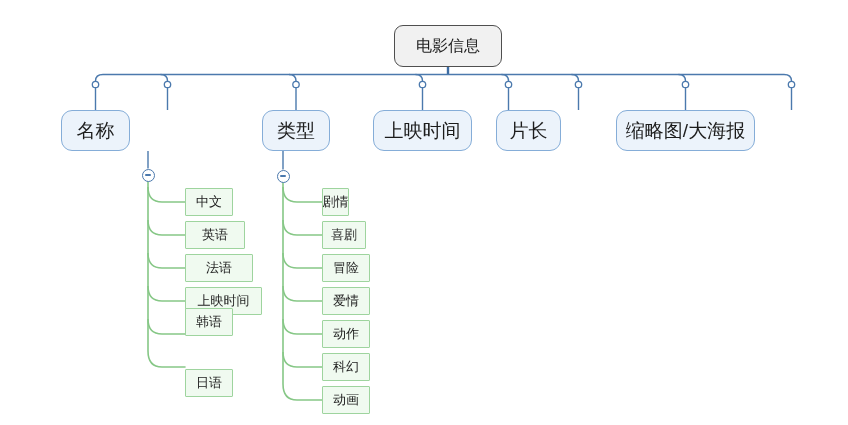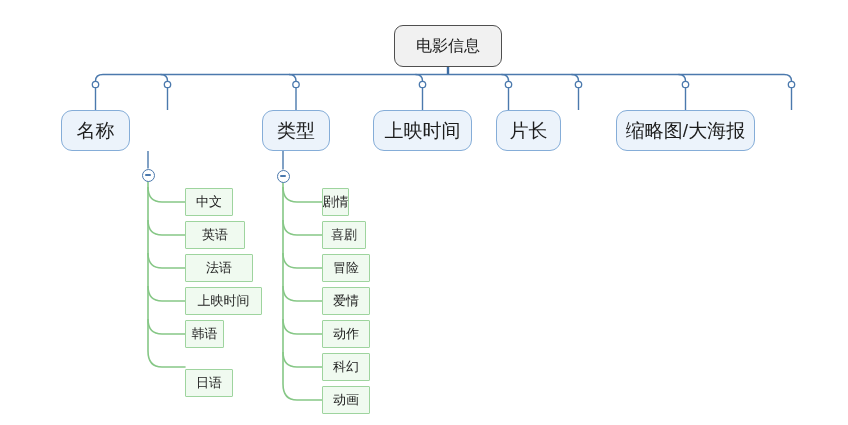--- a/index.html
+++ b/index.html
@@ -123,21 +123,21 @@
     <span class="minus-bar"></span>
   </div>
   <div class="expander" style="left:276.5px;top:169.5px">
     <span class="minus-bar"></span>
   </div>
 
   <div class="node node-l3" style="left:185px;top:188px;width:48px">中文</div>
   <div class="node node-l3" style="left:185px;top:221px;width:60px">英语</div>
   <div class="node node-l3" style="left:185px;top:254px;width:68px">法语</div>
   <div class="node node-l3" style="left:185px;top:287px;width:77px">上映时间</div>
-  <div class="node node-l3" style="left:185px;top:320px;width:39px">韩语</div>
+  <div class="node node-l3" style="left:185px;top:308px;width:48px">韩语</div>
   <div class="node node-l3" style="left:185px;top:369px;width:48px">日语</div>
 
   <div class="node node-l3" style="left:322px;top:188px;width:27px">剧情</div>
   <div class="node node-l3" style="left:322px;top:221px;width:44px">喜剧</div>
   <div class="node node-l3" style="left:322px;top:254px;width:48px">冒险</div>
   <div class="node node-l3" style="left:322px;top:287px;width:48px">爱情</div>
   <div class="node node-l3" style="left:322px;top:320px;width:48px">动作</div>
   <div class="node node-l3" style="left:322px;top:353px;width:48px">科幻</div>
   <div class="node node-l3" style="left:322px;top:386px;width:48px">动画</div>
 

